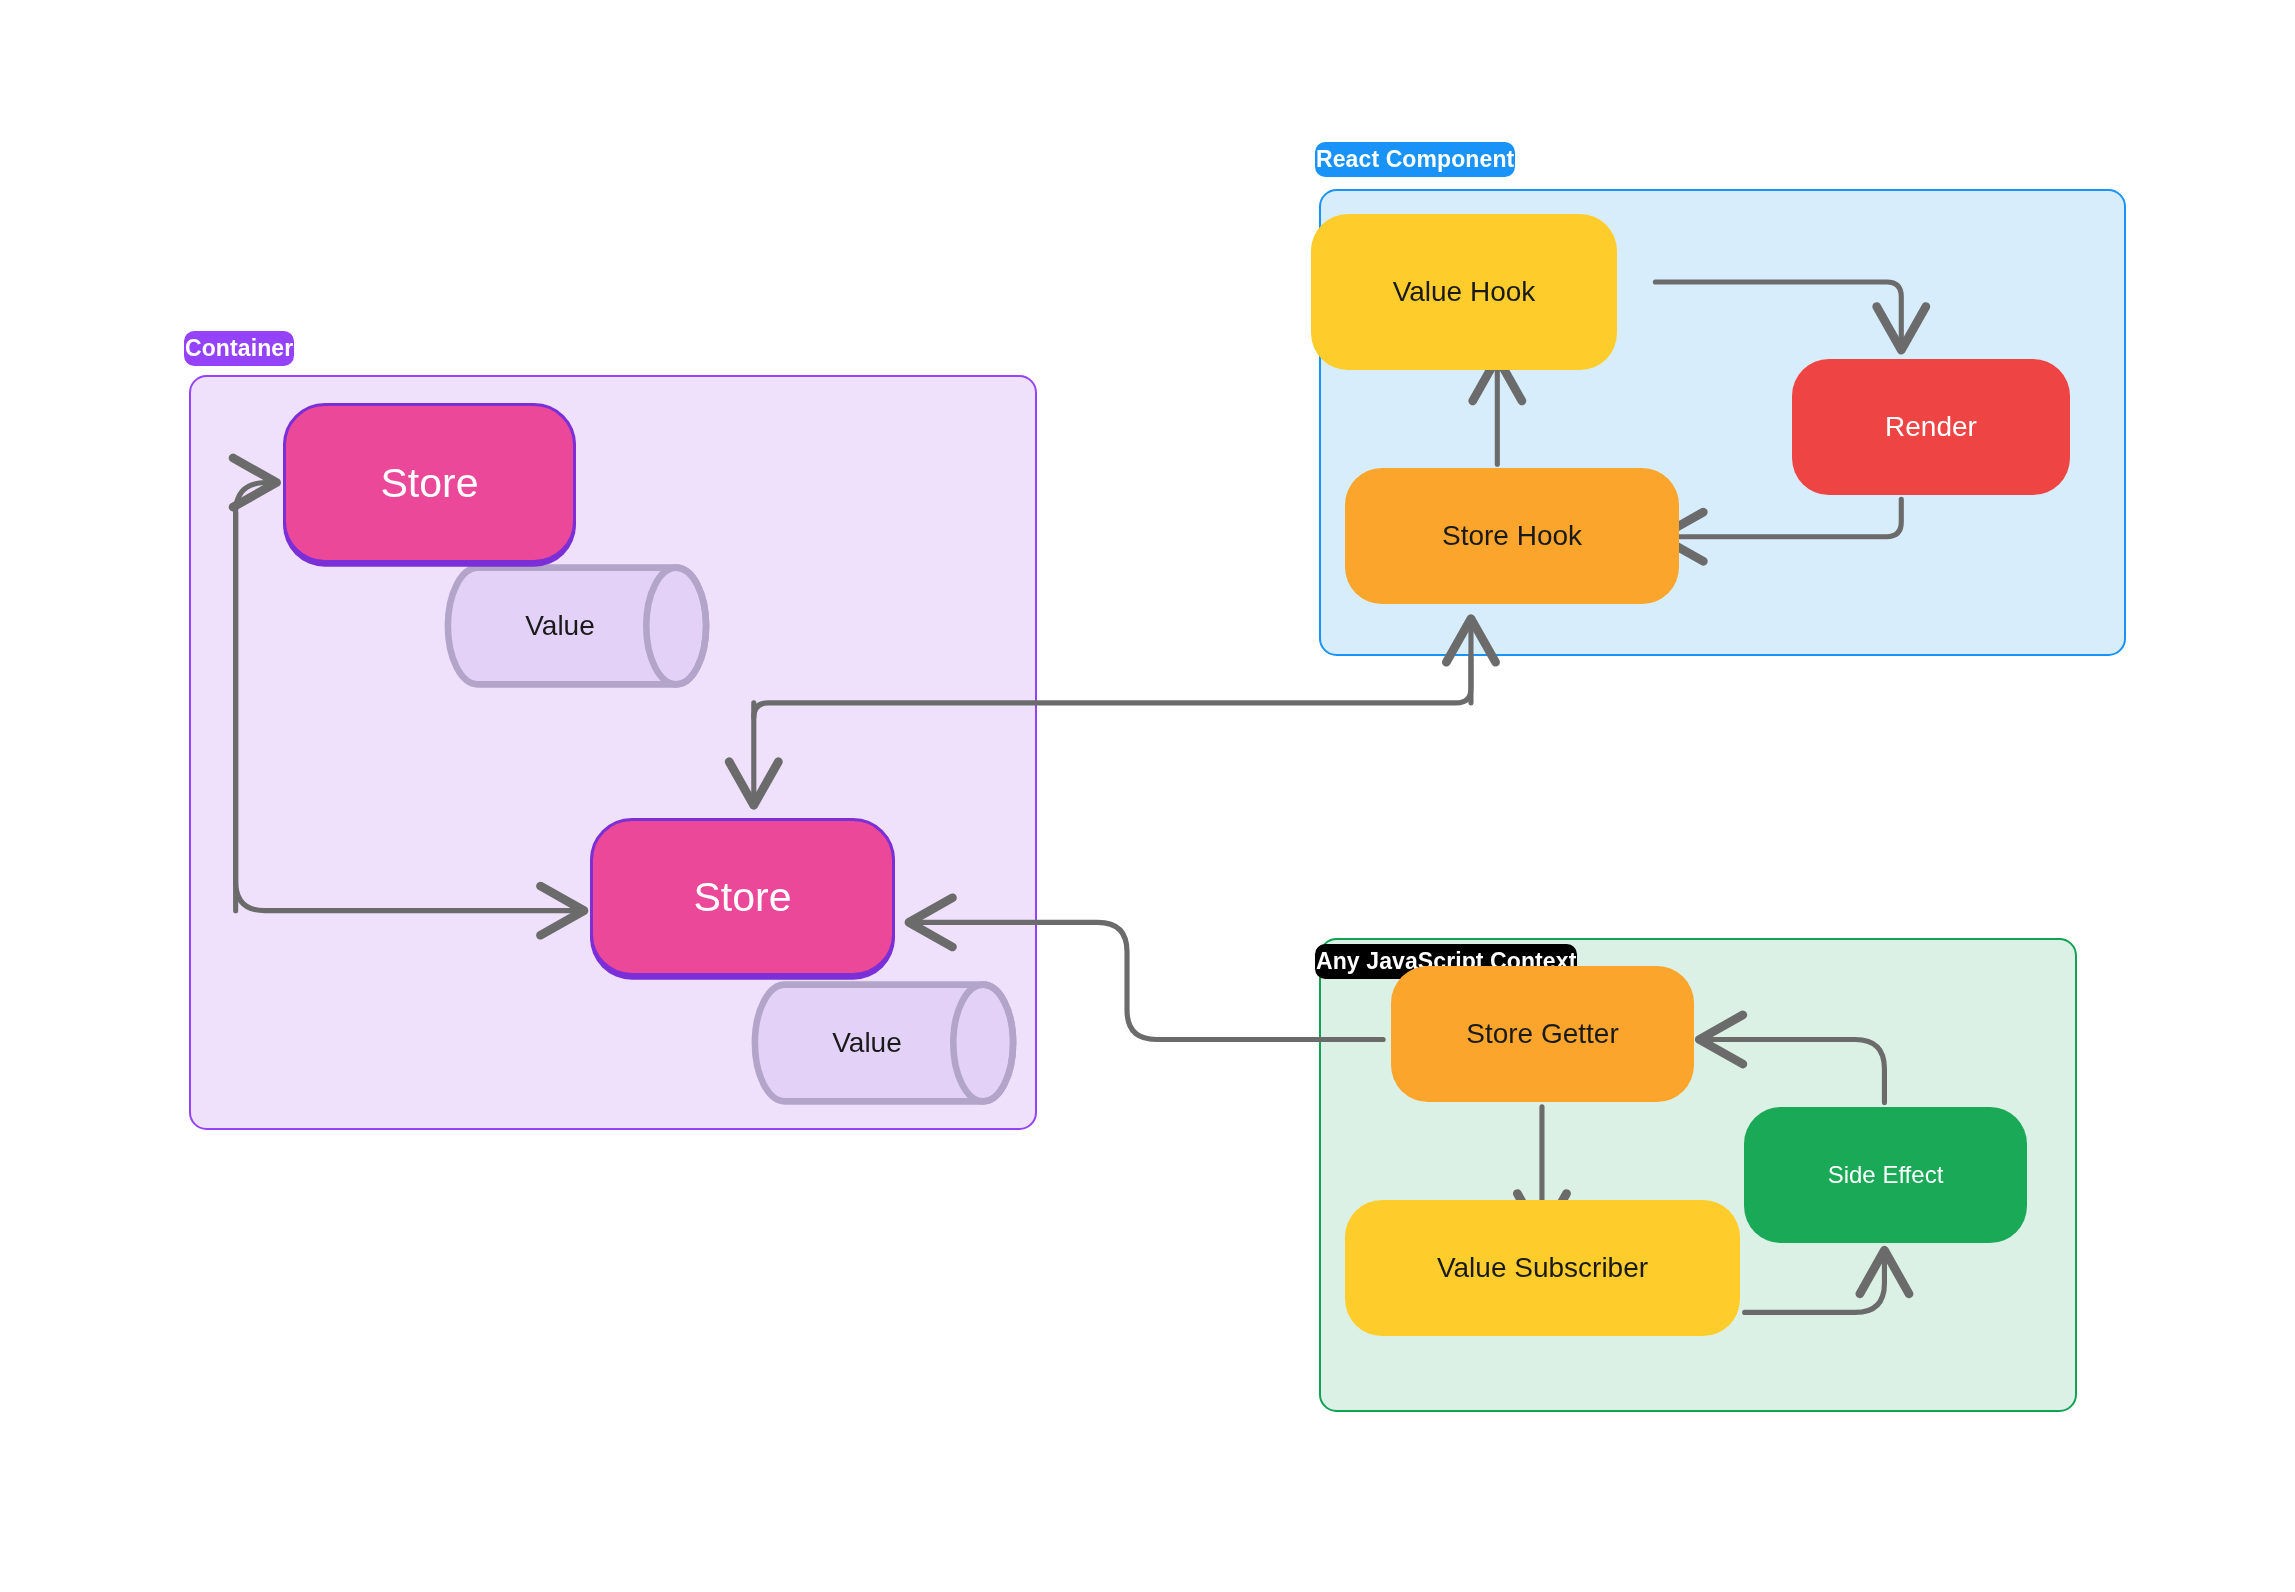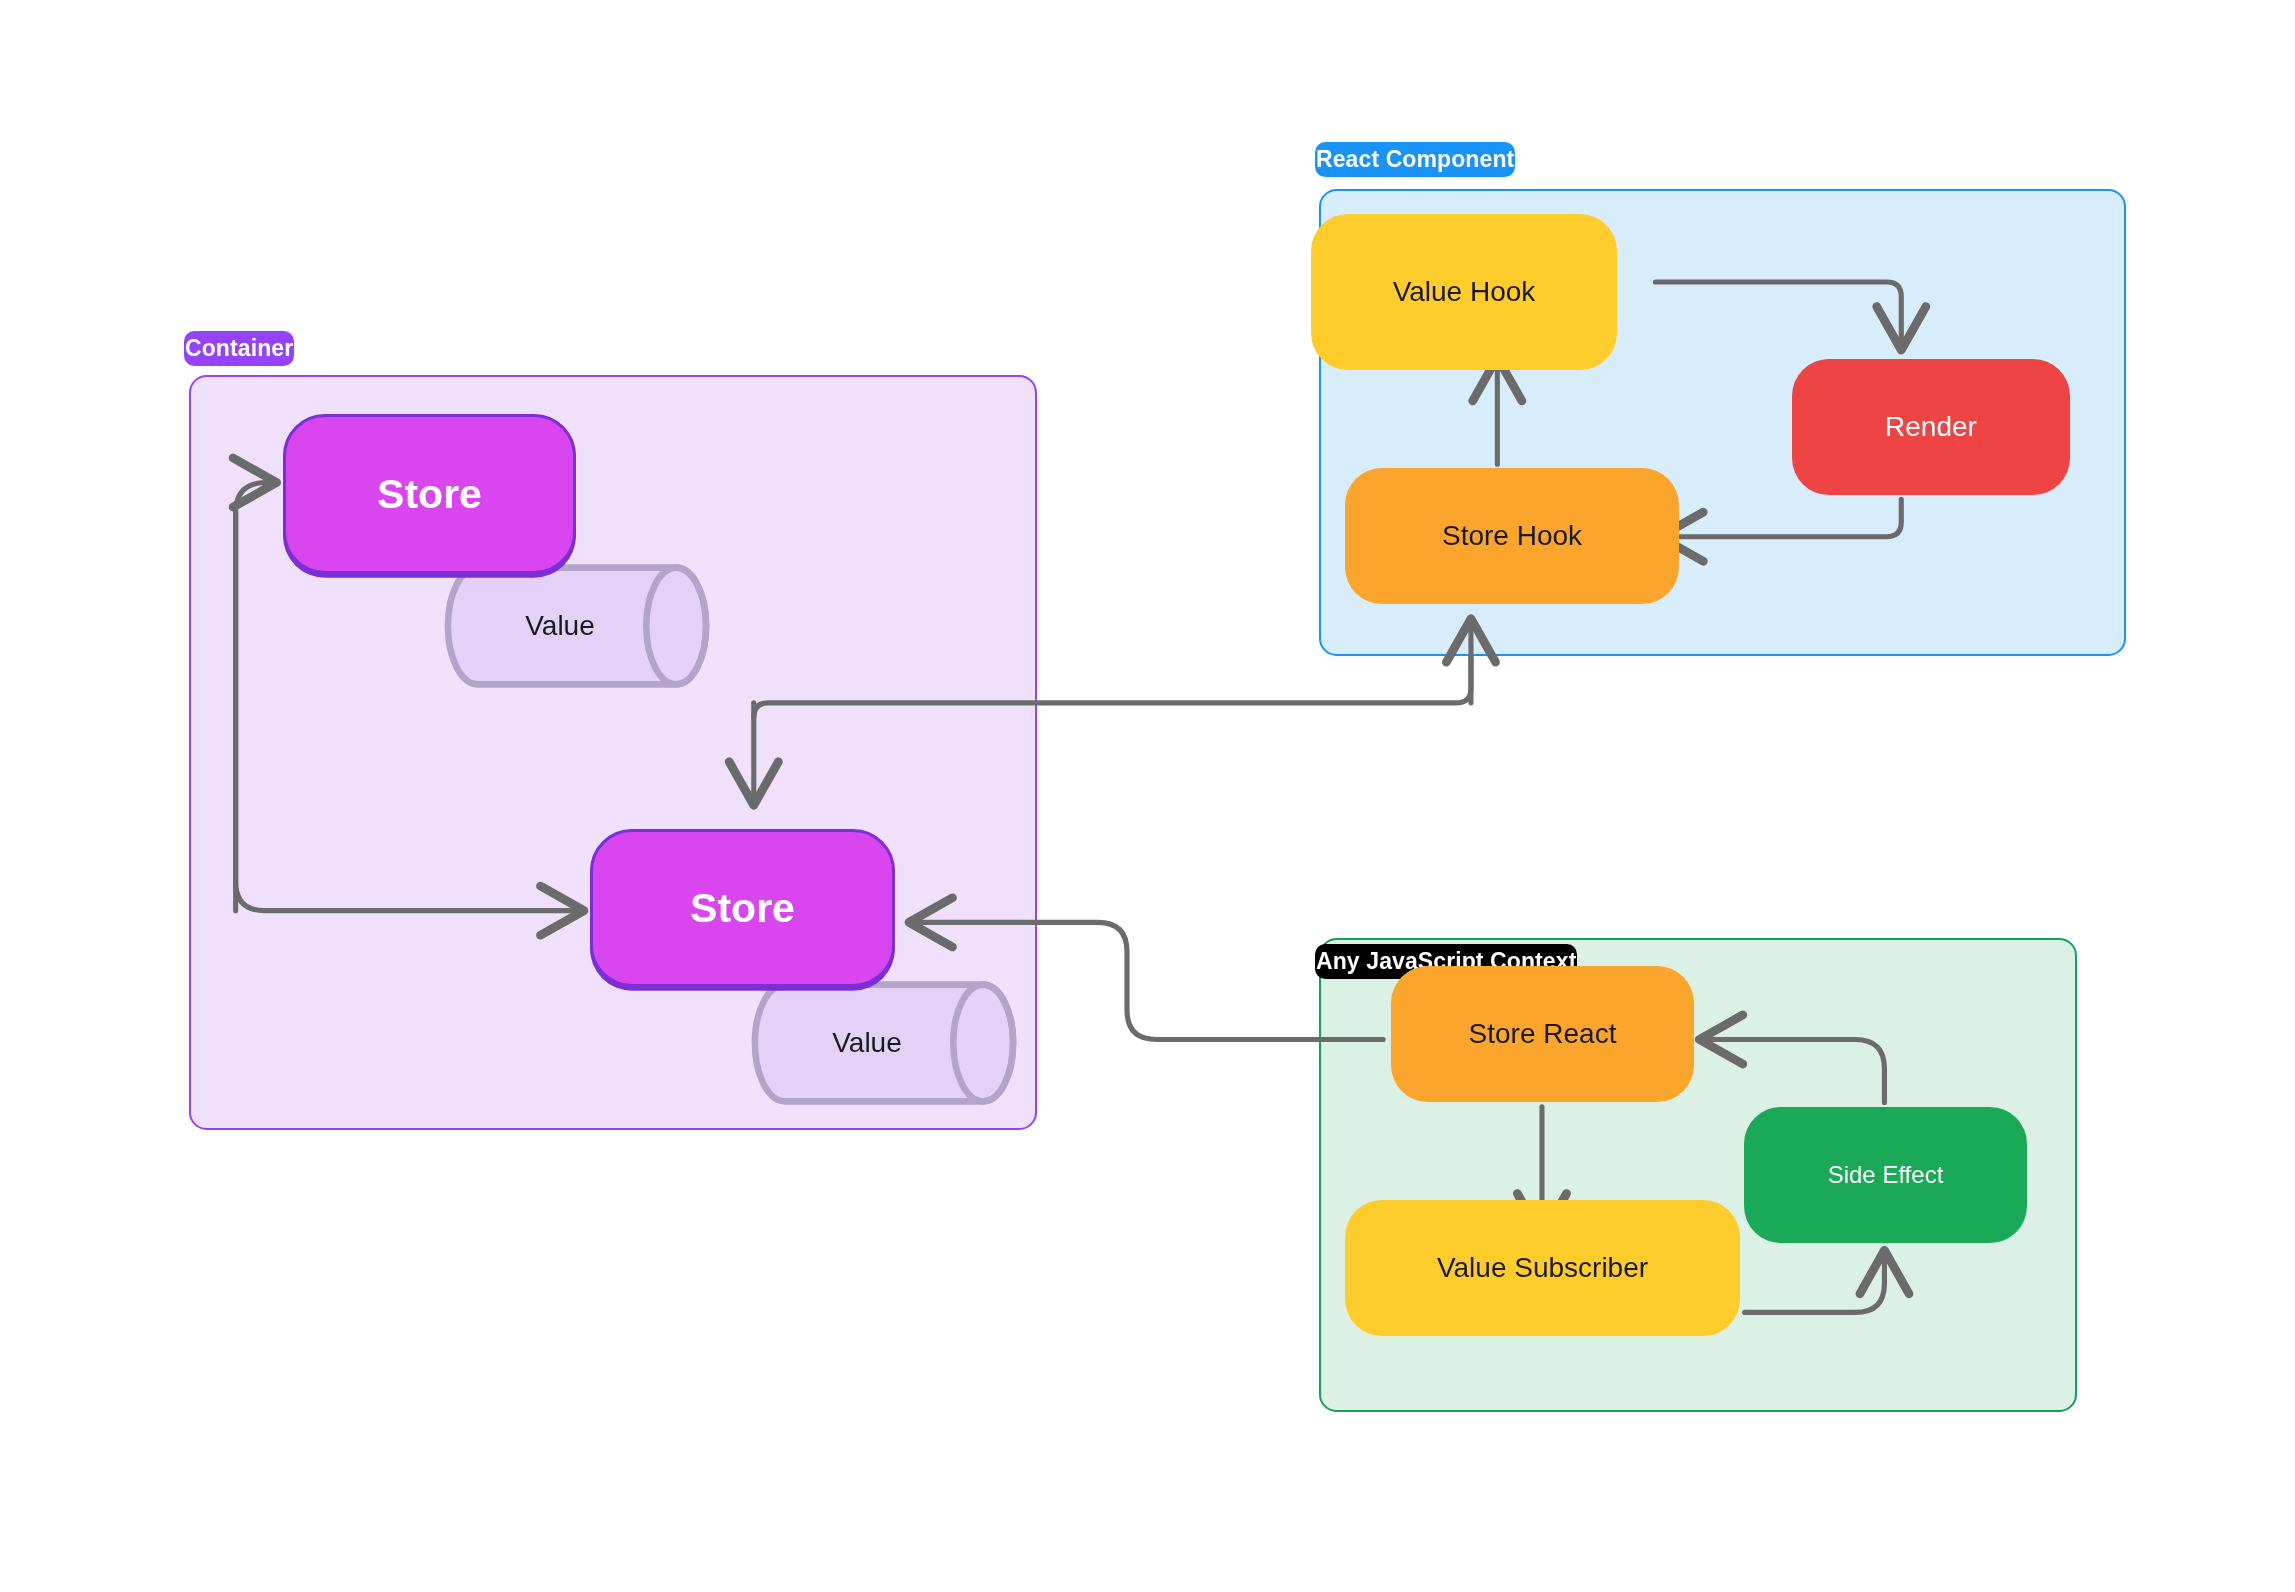--- a/index.html
+++ b/index.html
@@ -87,28 +87,27 @@
     position: absolute;
     box-sizing: border-box;
     display: flex;
     align-items: center;
     justify-content: center;
     text-align: center;
     z-index: 10;
     white-space: nowrap;
   }
   .node-store {
-    background: #d946ef;
+    background: #ec4899;
     border: 3.7px solid #7B2FD6;
     border-radius: 42px;
     color: #ffffff;
     font-size: 41px;
-    font-weight: 700;
+    font-weight: 400;
     box-shadow: 0 3.7px 0 0 #7B2FD6;
-    margin-top: 11px;
   }
   .node-yellow {
     background: #FFCD2B;
     border-radius: 37px;
     color: #1A1A1A;
     font-size: 28px;
     font-weight: 400;
   }
   .node-orange {
     background: #FBA52C;
@@ -225,18 +224,18 @@
       <path d="M 46 5 L 318 5 A 41 80 0 0 1 318 165 L 46 165 A 41 80 0 0 1 46 5 Z" fill="#E3D1F7" stroke="#B3A5C9" stroke-width="9"></path>
       <ellipse cx="318" cy="85" rx="41" ry="80" fill="none" stroke="#B3A5C9" stroke-width="9"></ellipse>
     </svg>
     <div class="cyl-label">Value</div>
   </div>
 
   <div class="node node-yellow" id="node-value-hook">Value Hook</div>
   <div class="node node-blue" id="node-render">Render</div>
   <div class="node node-orange" id="node-store-hook">Store Hook</div>
 
-  <div class="node node-orange" id="node-store-getter">Store React</div>
+  <div class="node node-orange" id="node-store-getter">Store Getter</div>
   <div class="node node-green" id="node-side-effect">Side Effect</div>
   <div class="node node-yellow" id="node-value-subscriber">Value Subscriber</div>
 
 </div>
 
 
 </body></html>

